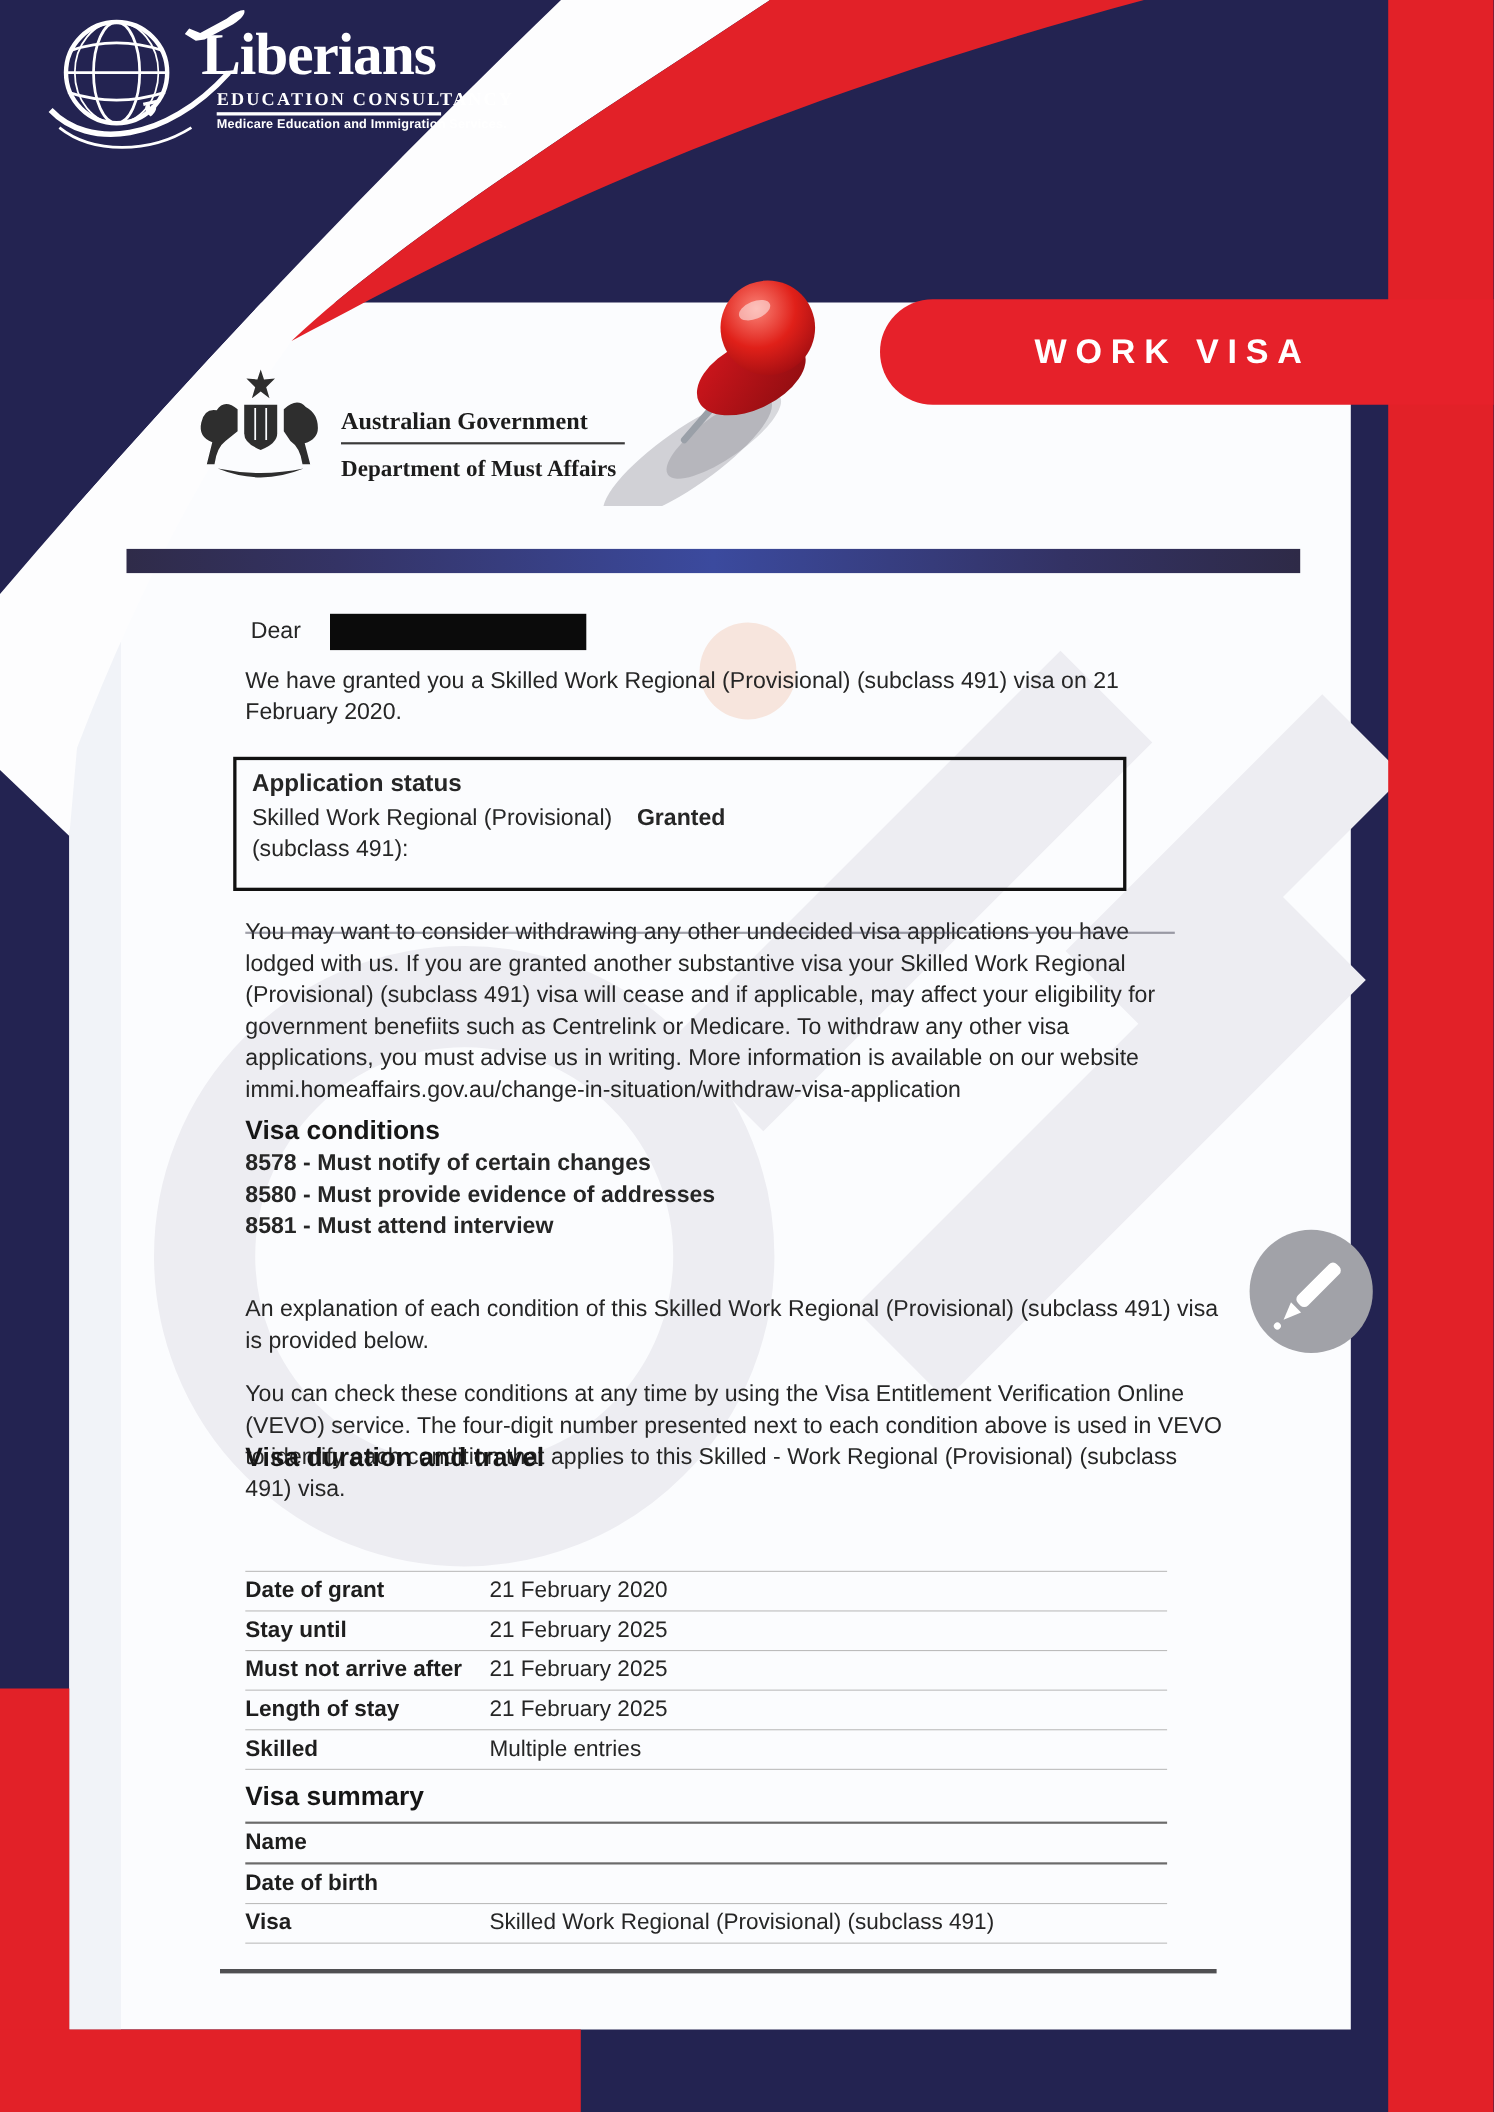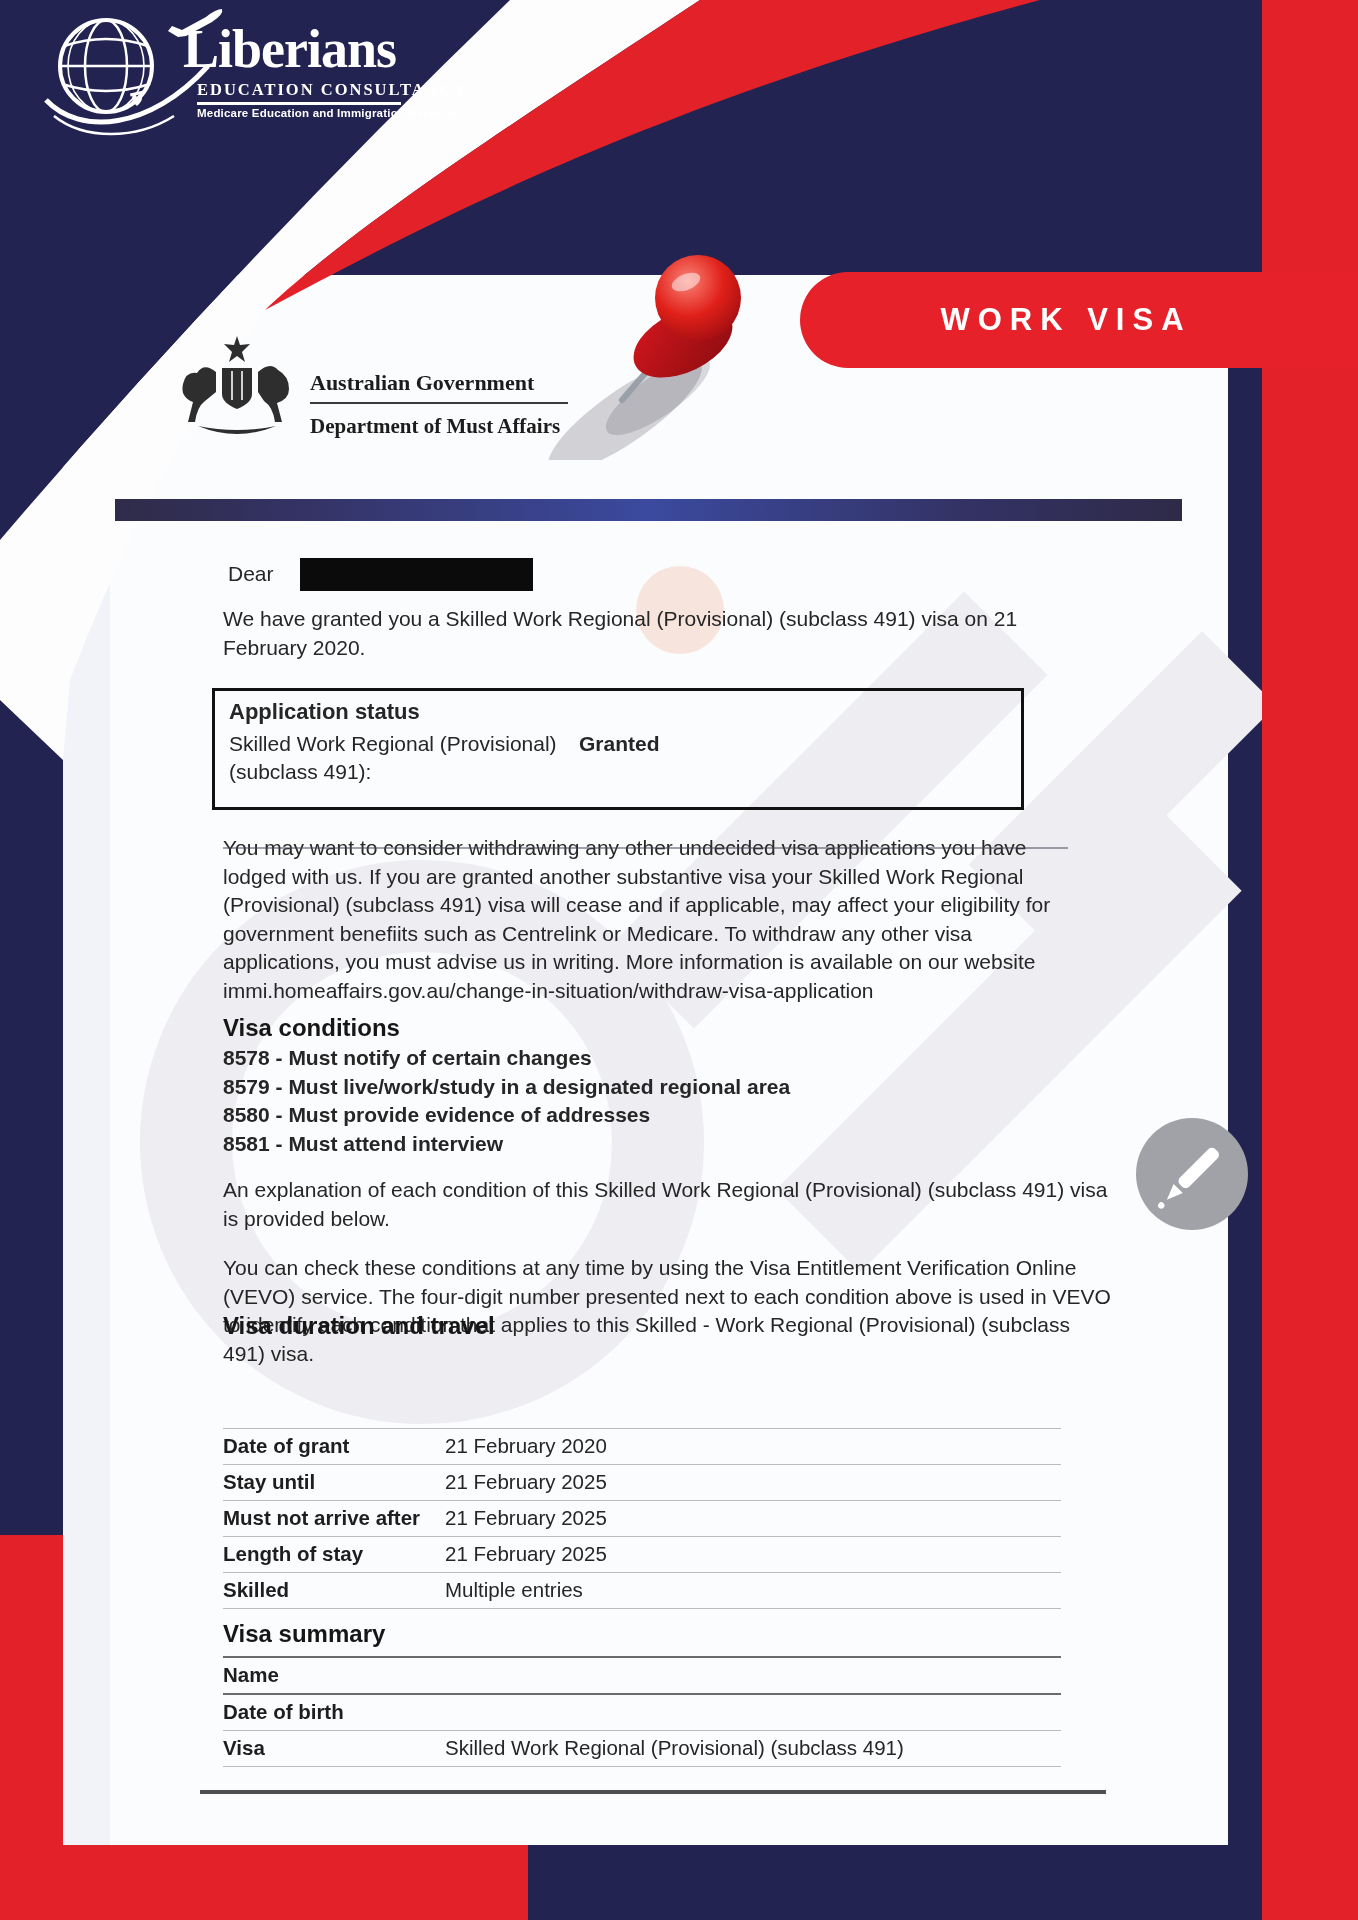--- a/index.html
+++ b/index.html
@@ -178,21 +178,20 @@
       <div class="status-val">Granted</div>
     </div>
   </div>
 
   <div class="abs txt withdraw">You may want to consider withdrawing any other undecided visa applications you have lodged with us. If you are granted another substantive visa your Skilled Work Regional (Provisional) (subclass 491) visa will cease and if applicable, may affect your eligibility for government benefiits such as Centrelink or Medicare. To withdraw any other visa applications, you must advise us in writing. More information is available on our website immi.homeaffairs.gov.au/change-in-situation/withdraw-visa-application</div>
   <div class="abs strike"></div>
 
   <div class="abs sec-title cond-title">Visa conditions</div>
   <div class="abs txt cond-list">
     <div>8578 - Must notify of certain changes</div>
-    <div>8579 - Must live/work/study in a designated regional area</div>
     <div>8580 - Must provide evidence of addresses</div>
     <div>8581 - Must attend interview</div>
   </div>
 
   <div class="abs txt explain">An explanation of each condition of this Skilled Work Regional (Provisional) (subclass 491) visa is provided below.</div>
   <div class="abs txt vevo">You can check these conditions at any time by using the Visa Entitlement Verification Online (VEVO) service. The four-digit number presented next to each condition above is used in VEVO to identify each condition that applies to this Skilled - Work Regional (Provisional) (subclass 491) visa.</div>
 
   <div class="abs sec-title dur-title">Visa duration and travel</div>
   <div class="abs table">
     <div class="trow">

